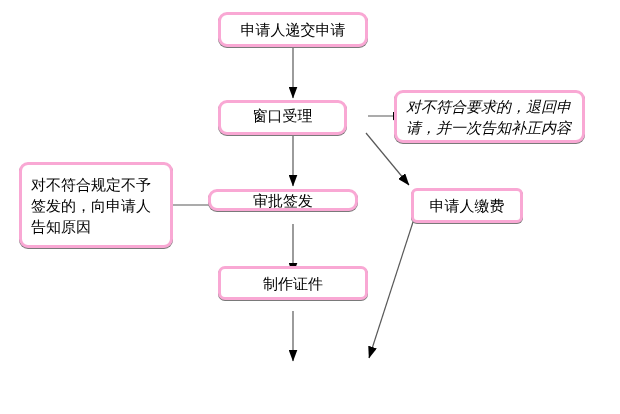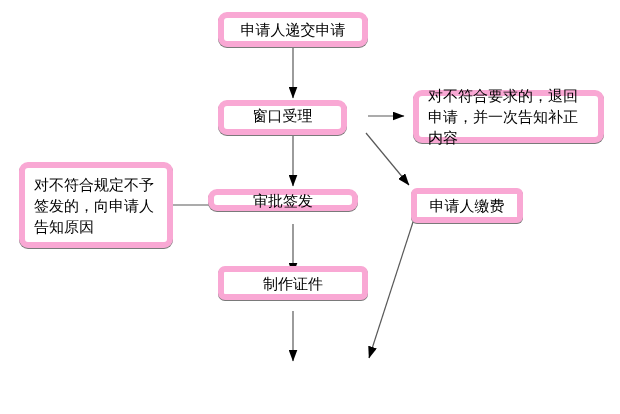--- a/index.html
+++ b/index.html
@@ -13,21 +13,21 @@
   }
   #edges {
     position: absolute;
     left: 0; top: 0;
     width: 620px; height: 414px;
   }
   .node {
     position: absolute;
     box-sizing: border-box;
     background: #ffffff;
-    border: 6px solid #f9a8d4;
+    border: 3px solid #f9a8d4;
     border-radius: 9px;
     box-shadow: 0 1px 0 #7a7a7a;
     display: flex;
     align-items: center;
     justify-content: center;
     font-size: 15px;
     line-height: 19px;
     color: #000000;
     text-align: center;
     white-space: nowrap;
@@ -60,21 +60,21 @@
       <line x1="293" y1="224" x2="293" y2="274" class="edge-line" marker-end="url(#arrowhead)"></line>
       <line x1="293" y1="311" x2="293" y2="361" class="edge-line" marker-end="url(#arrowhead)"></line>
       <line x1="413" y1="222" x2="369" y2="358" class="edge-line" marker-end="url(#arrowhead)"></line>
     </svg>
 <div class="node" style="left: 218px; top: 12px; width: 150px; height: 35px;">
       <span>申请人递交申请</span>
     </div>
     <div class="node" style="left: 218px; top: 100px; width: 129px; height: 35px; font-family: Liberation Mono, monospace;">
       <span>窗口受理</span>
     </div>
-    <div class="node multiline" style="left: 413px; top: 90px; width: 191px; height: 53px;">
+    <div class="node multiline" style="left: 394px; top: 90px; width: 191px; height: 53px; font-style: italic;">
       <span>对不符合要求的，退回申请，并一次告知补正内容</span>
     </div>
     <div class="node multiline" style="left: 19px; top: 162px; width: 154px; height: 86px;">
       <span>对不符合规定不予签发的，向申请人告知原因</span>
     </div>
     <div class="node" style="left: 208px; top: 189px; width: 150px; height: 22px;">
       <span>审批签发</span>
     </div>
     <div class="node" style="left: 411px; top: 188px; width: 112px; height: 35px; border-radius: 6px;">
       <span>申请人缴费</span>

